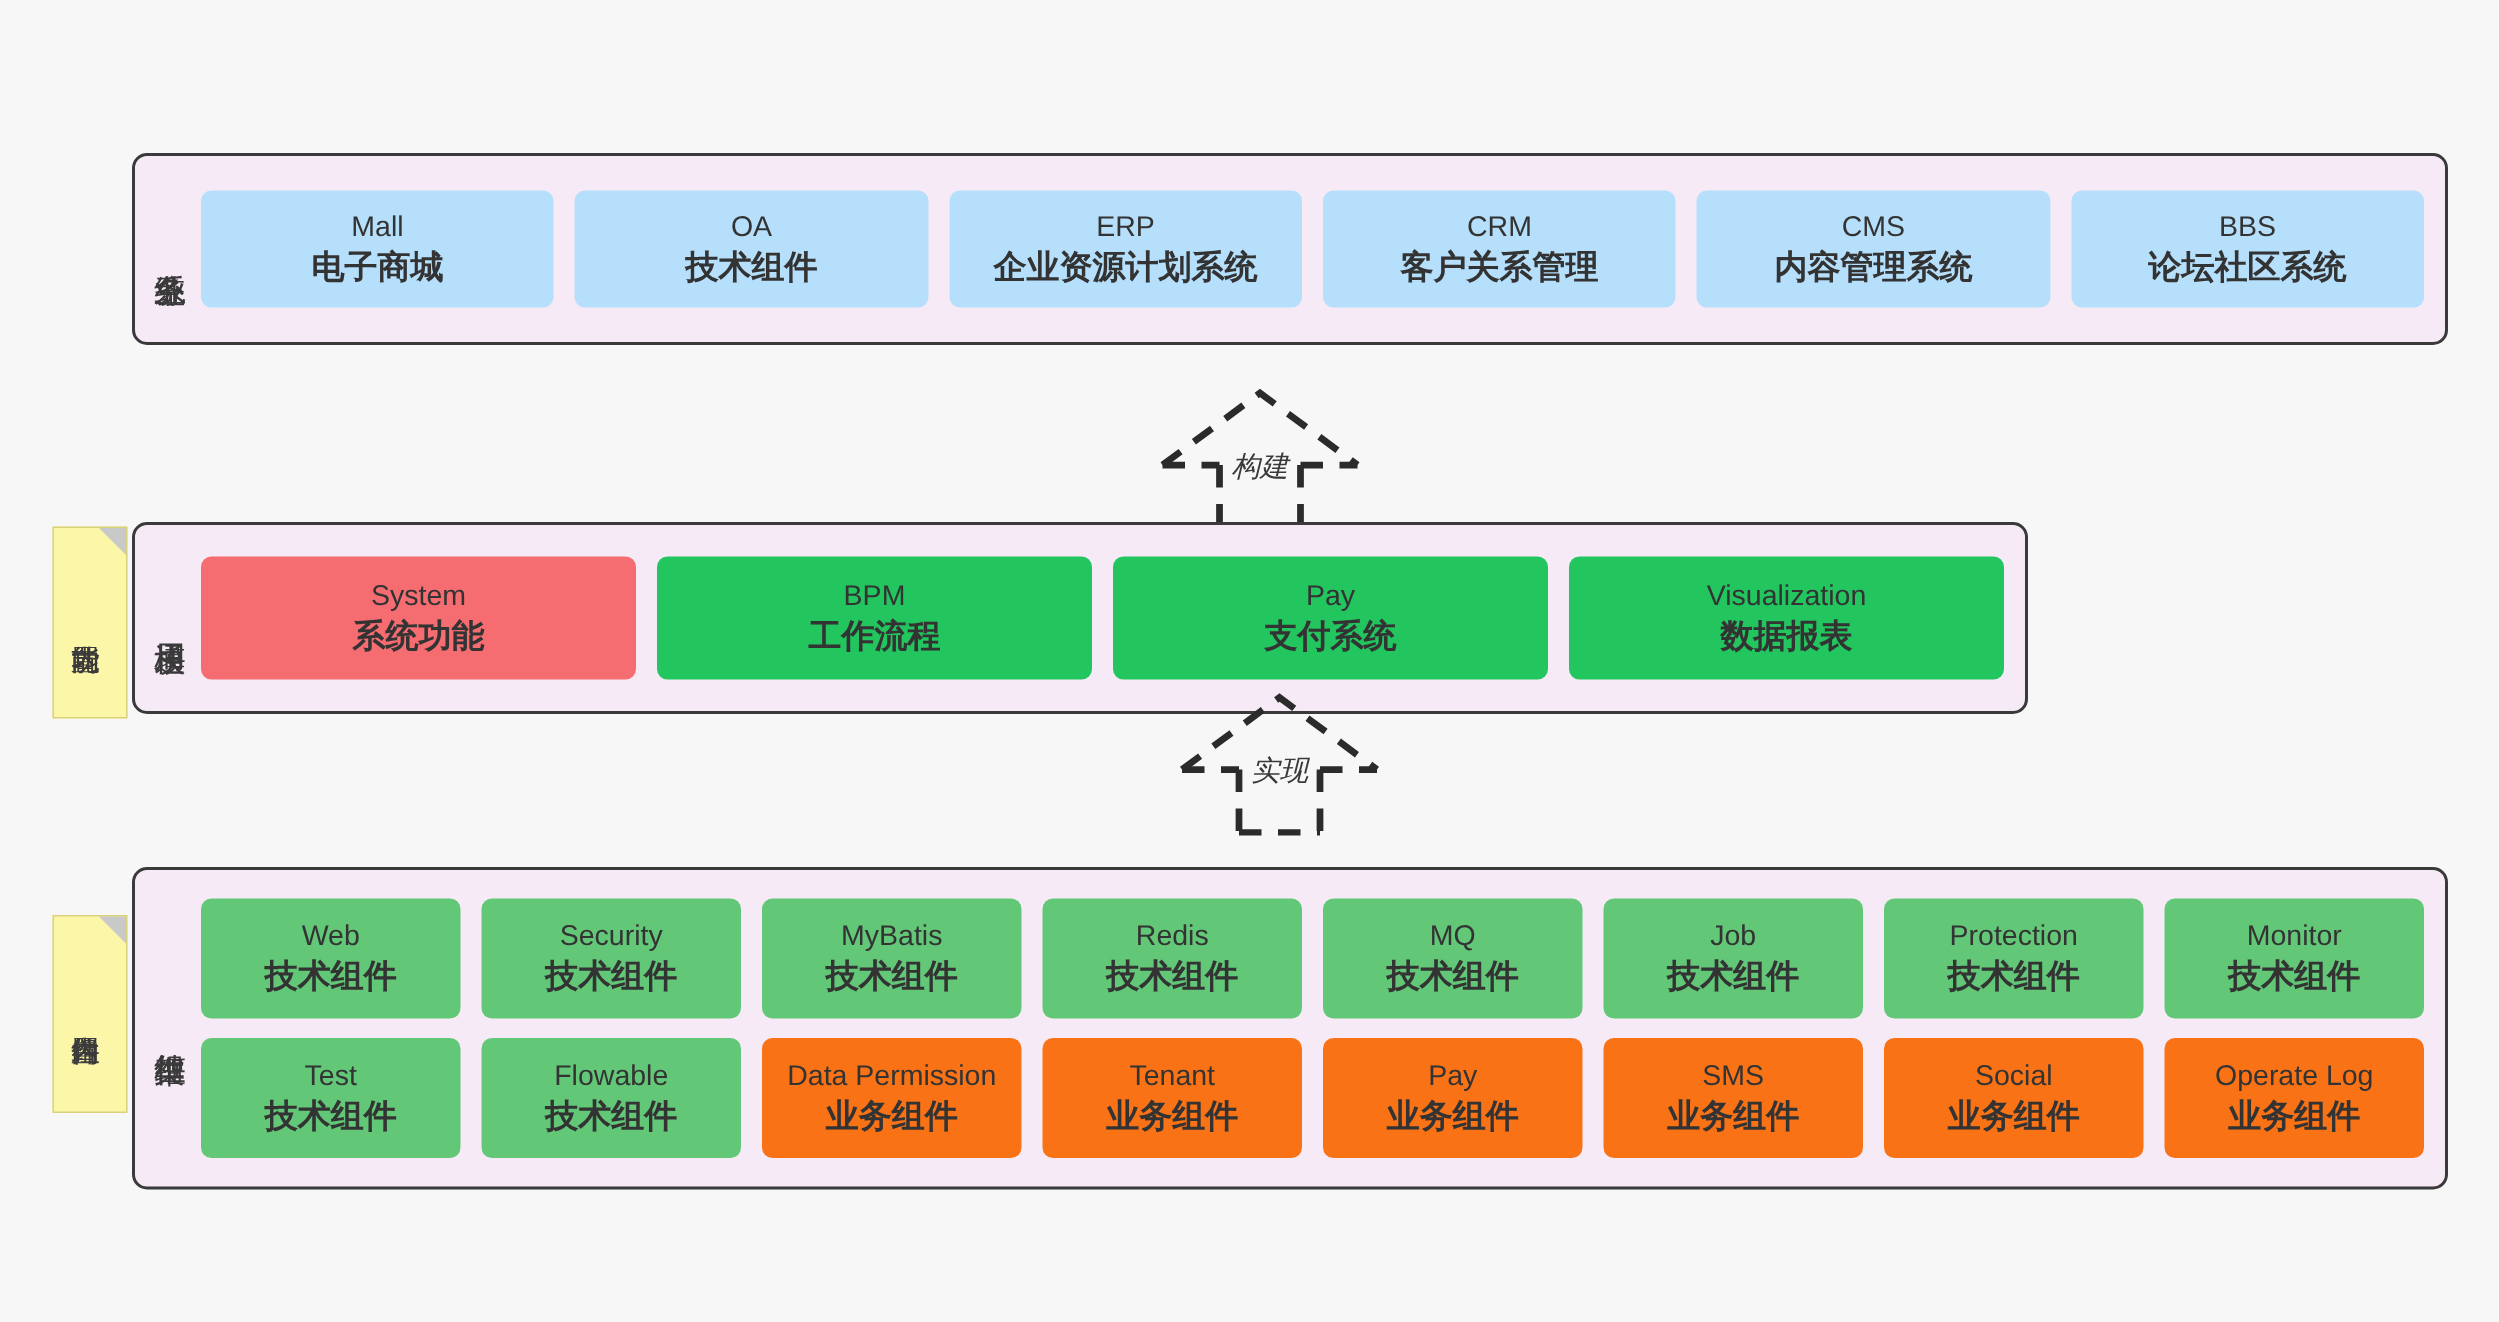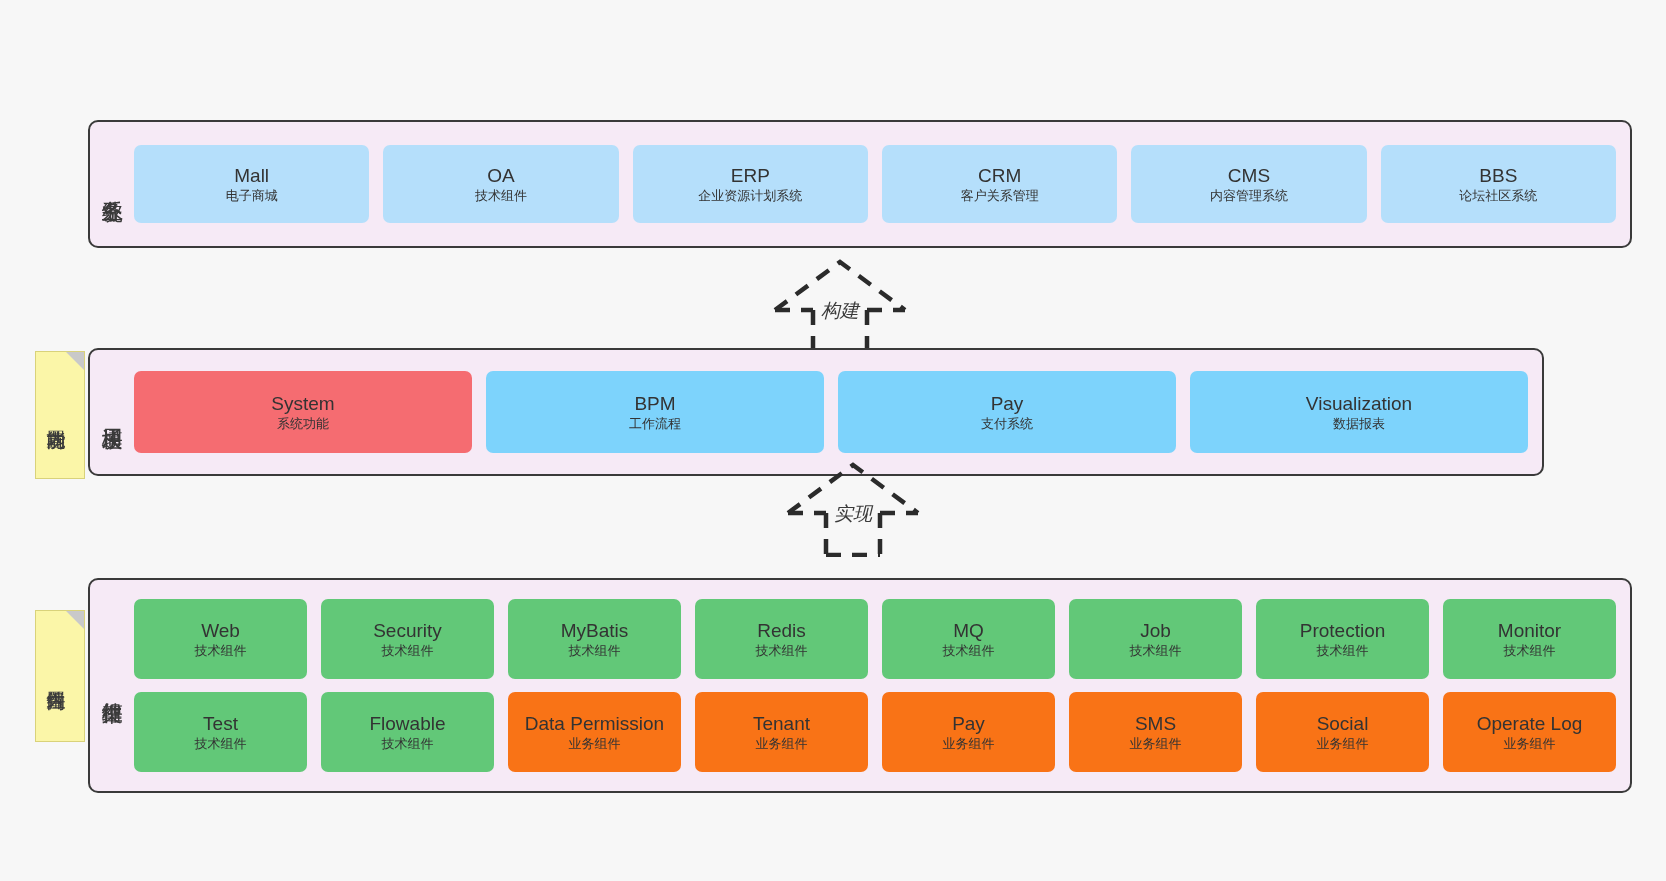--- a/index.html
+++ b/index.html
@@ -58,32 +58,32 @@
     flex-direction:column;
     align-items:center;
     justify-content:center;
     text-align:center;
     font-size:19px;
     line-height:1.28;
     color:#333333;
     padding:4px 6px;
     user-select:none;
   }
-  .cell .sub{font-size:13px;}
+  .cell .sub{font-size:22px;font-weight:bold;}
 
   
   .c-blue        {background:#b5dffb;}
   .c-red         {background:#f56c71;}
-  .c-pink        {background:#7dd3fc;text-align:right;}
+  .c-pink        {background:#22c55e;text-align:right;}
   .c-green       {background:#62c878;}
   .c-green-light {background:#f97316;}
 
   
-  #layer-business {left:88px; top:120px;  width:1544px; height:128px;}
-  #layer-common   {left:88px; top:348px;  width:1456px; height:128px;}
+  #layer-business {left:88px; top:102px;  width:1544px; height:128px;}
+  #layer-common   {left:88px; top:348px;  width:1264px; height:128px;}
   #layer-framework{left:88px; top:578px;  width:1544px; height:215px;}
   #layer-business  .row{height:78px;}
   #layer-common    .row{height:82px;}
   #layer-framework .row{height:80px;}
 
   
   .note{
     position:absolute;
     box-sizing:border-box;
     width:50px;

